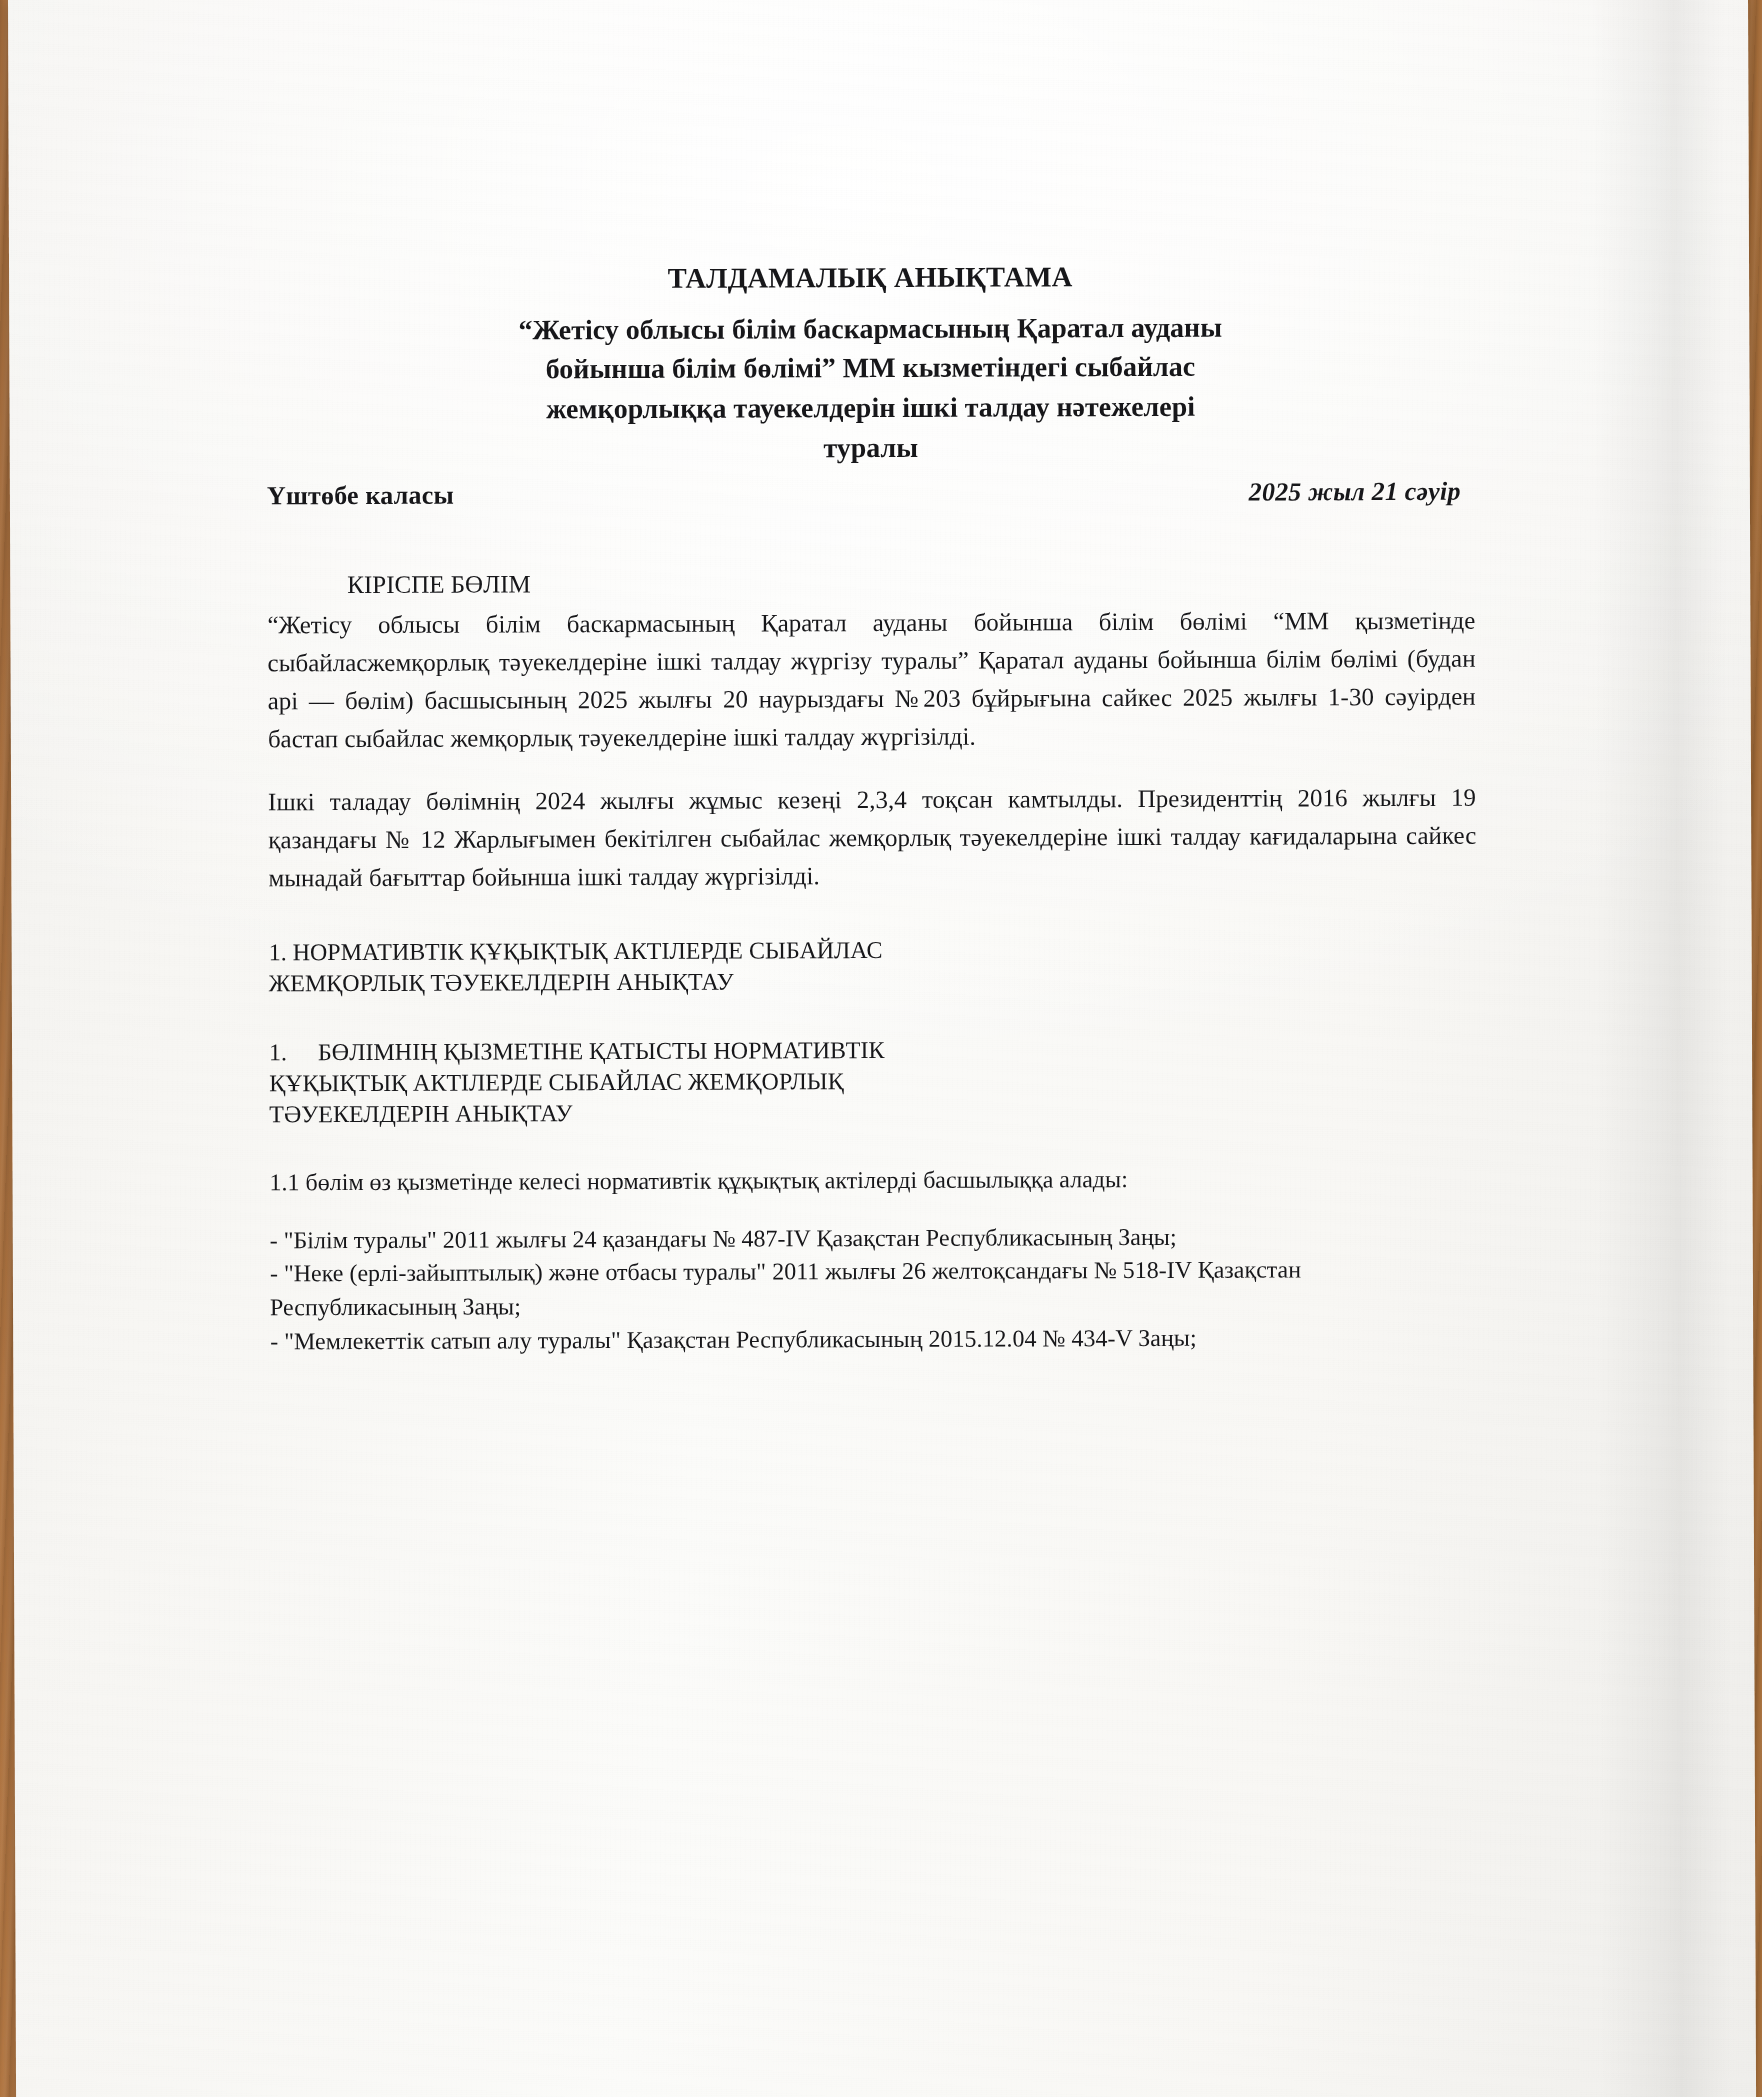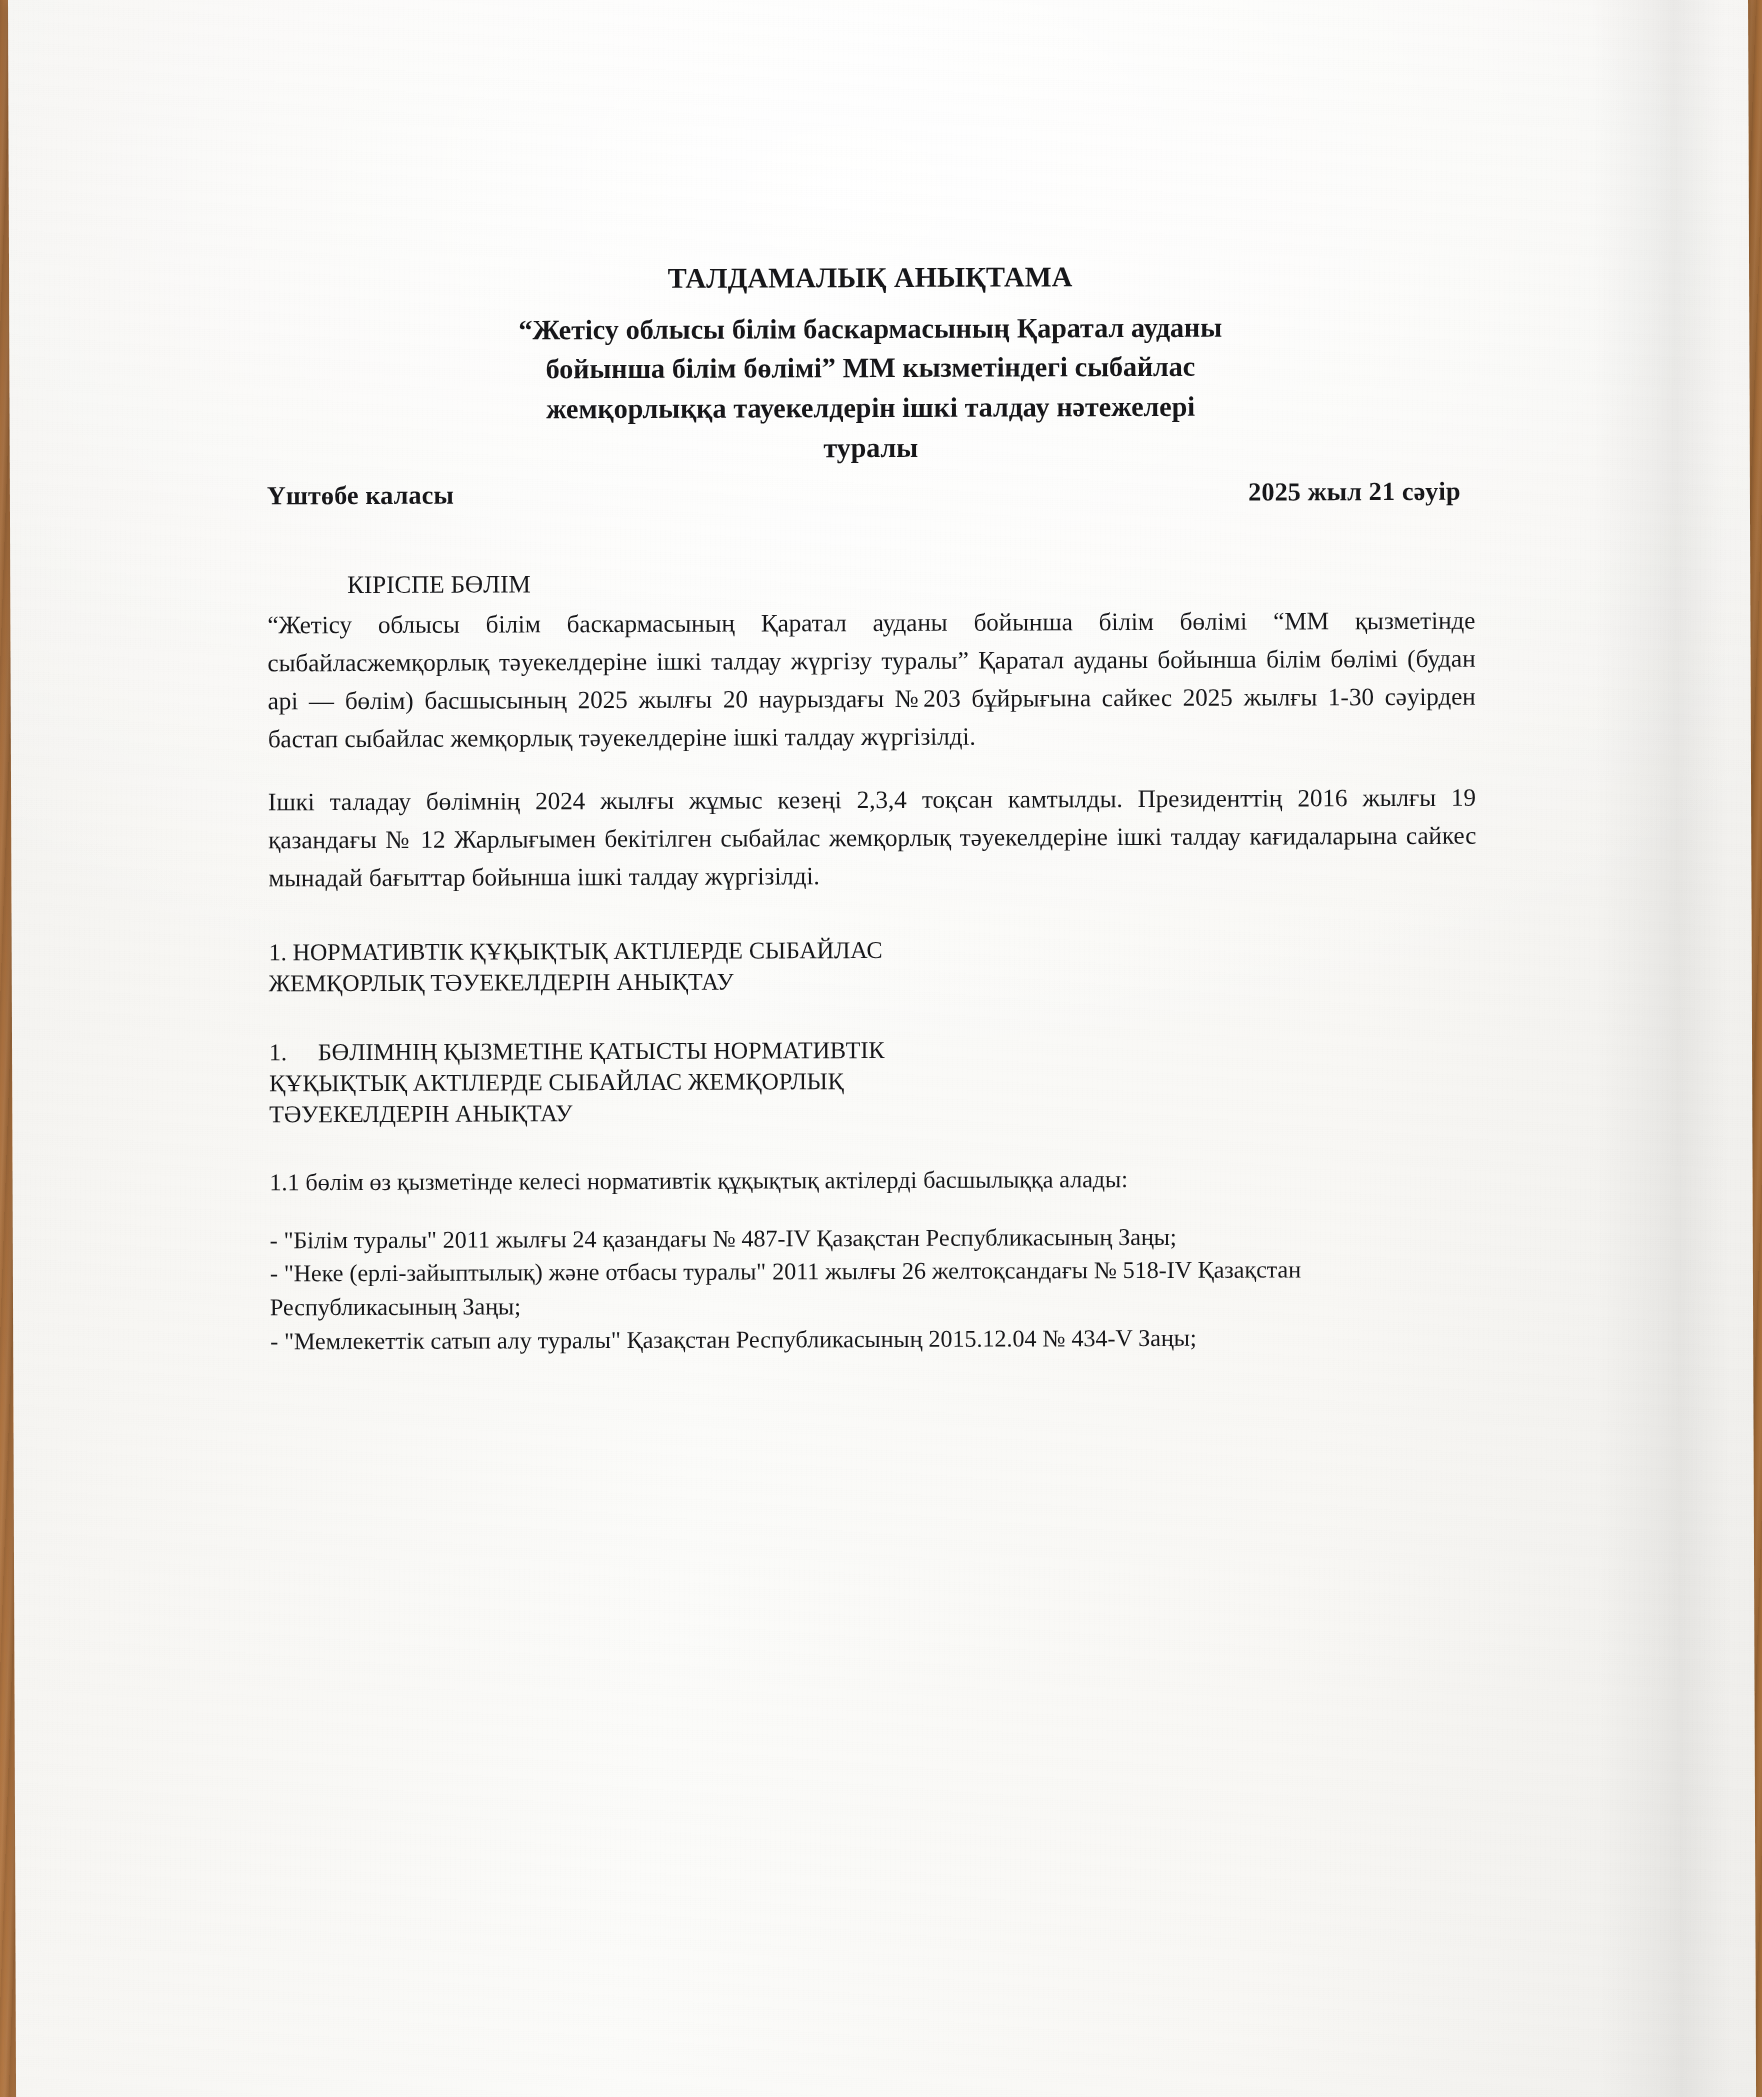--- a/index.html
+++ b/index.html
@@ -98,21 +98,21 @@
   .placedate {
     margin-top: 11px;
     display: flex;
     justify-content: space-between;
     align-items: baseline;
     font-size: 26px;
     font-weight: bold;
     padding-right: 12.6px;
   }
   .place { letter-spacing: 0.2px; }
-  .date  { letter-spacing: 0.2px; padding-right: 1.7px; }
+  .date  { letter-spacing: 0.2px; padding-right: 1.7px; font-style: italic; }
 
   .intro-heading {
     margin-top: 59px;
     margin-left: 80px;
     font-size: 25px;
     line-height: 1.2;
   }
 
   .body-par {
     font-size: 25px;

